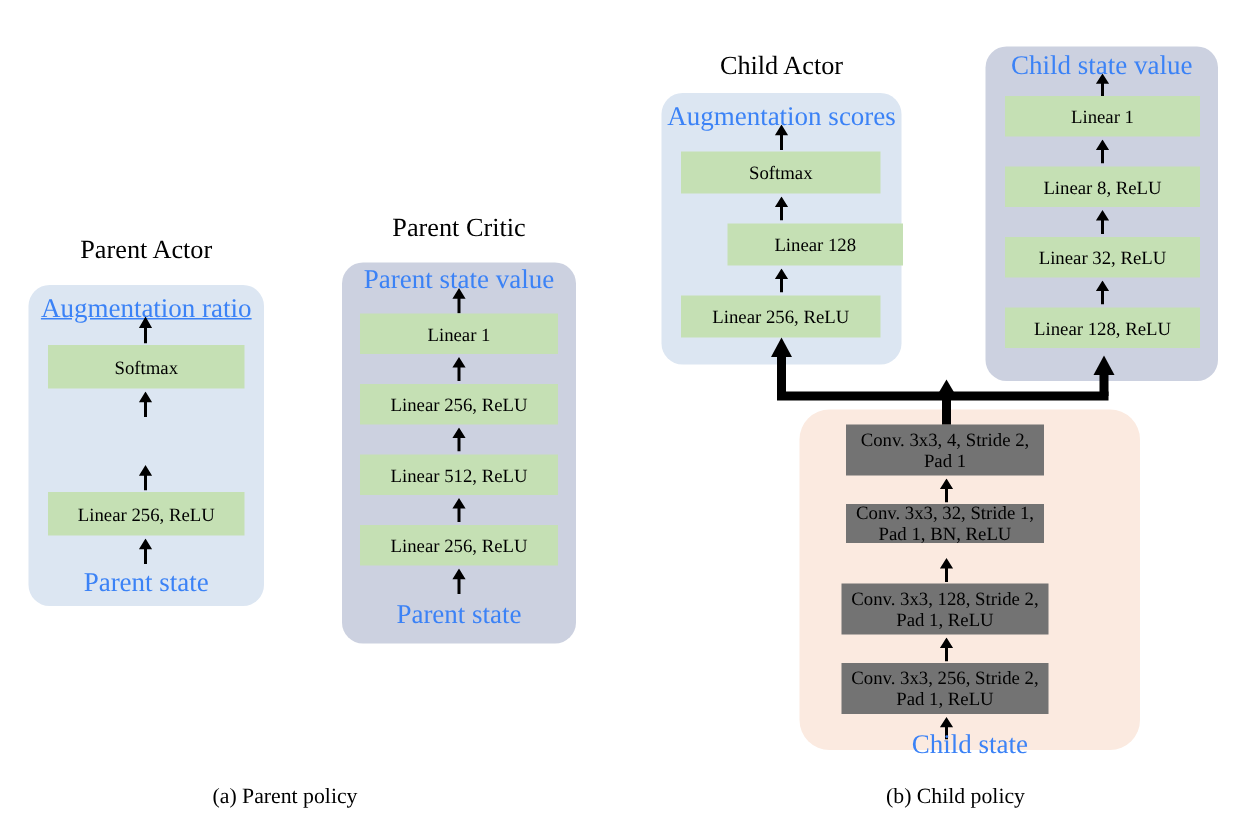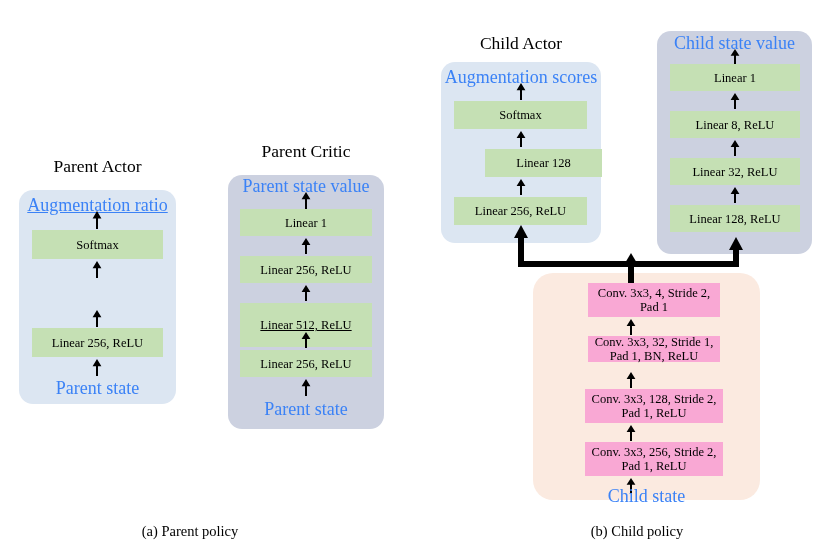--- a/index.html
+++ b/index.html
@@ -40,21 +40,21 @@
     display: flex;
     align-items: center;
     justify-content: center;
     text-align: center;
     font-size: 12.5px;
     color: #000;
     line-height: 1.12;
     box-sizing: border-box;
   }
   .layer.green { background: #c5e0b4; }
-  .layer.yellow { background: #f9a8d4; margin-left: 24px; }
+  .layer.yellow { background: #737373; }
   .arrow {
     position: absolute;
     width: 12px;
   }
   .arrow svg { display: block; }
   .connector {
     position: absolute;
     left: 0;
     top: 0;
     width: 831px;
@@ -133,21 +133,21 @@
   </div>
 
   <div class="layer green" style="left:240px; top:256px; width:132px; height:27px;">Linear 256, ReLU</div>
 
   <div class="arrow" style="left:300px; top:285px; height:16px;">
     <svg width="12" height="16" viewBox="0 0 12 16">
         <path d="M6 0 L10.4 7 L7 7 L7 16 L5 16 L5 7 L1.6 7 Z" fill="#000"></path>
       </svg>
   </div>
 
-  <div class="layer green" style="left:240px; top:303px; width:132px; height:44px;text-decoration:underline;">Linear 512, ReLU</div>
+  <div class="layer green" style="left:240px; top:303px; width:132px; height:27px;">Linear 512, ReLU</div>
 
   <div class="arrow" style="left:300px; top:332px; height:16px;">
     <svg width="12" height="16" viewBox="0 0 12 16">
         <path d="M6 0 L10.4 7 L7 7 L7 16 L5 16 L5 7 L1.6 7 Z" fill="#000"></path>
       </svg>
   </div>
 
   <div class="layer green" style="left:240px; top:350px; width:132px; height:27px;">Linear 256, ReLU</div>
 
   <div class="arrow" style="left:300px; top:379px; height:17px;">

